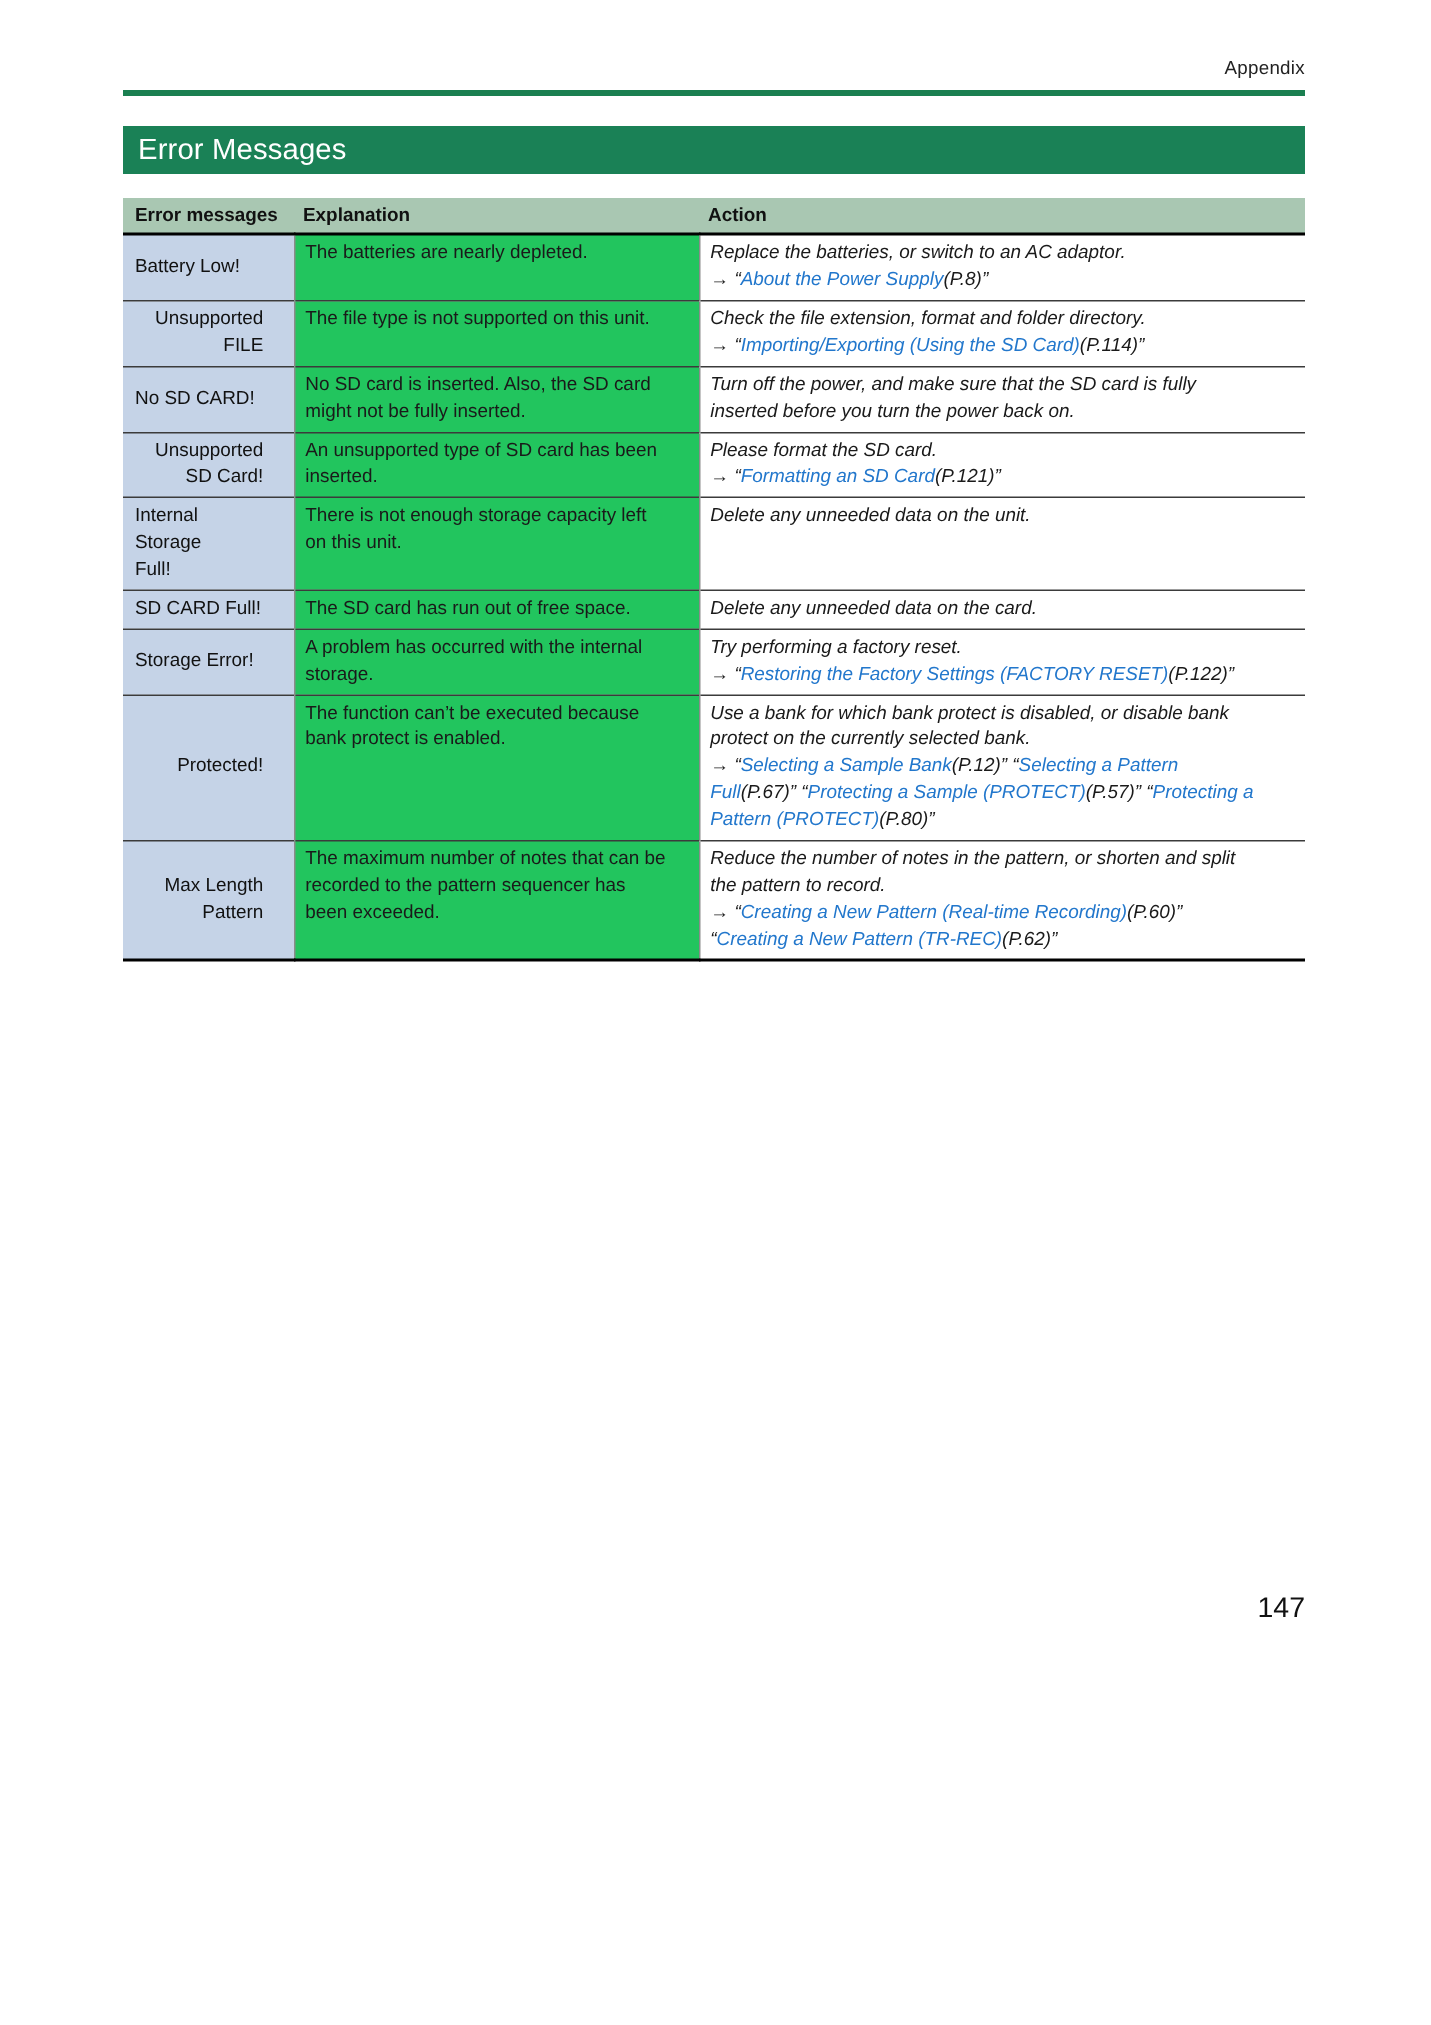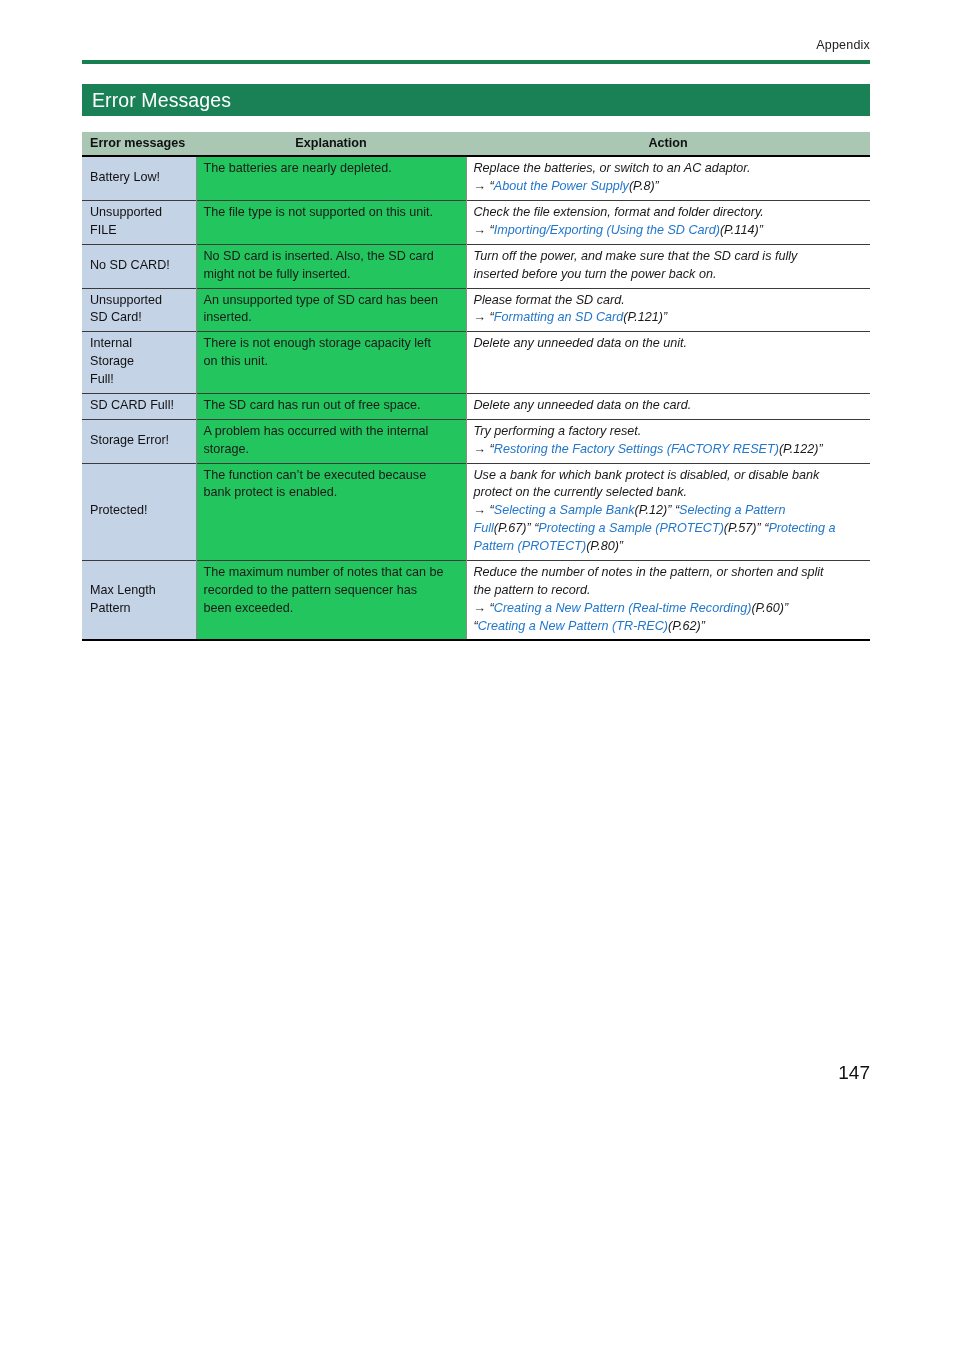--- a/index.html
+++ b/index.html
@@ -72,21 +72,21 @@
   .err-table col.c2 { width: 270px; }
   .err-table col.c3 { width: 404px; }
 
   .err-table thead th {
     background: #a9c7b2;
     font-size: 12.6px;
     font-weight: bold;
     color: #111111;
     padding: 3px 6px 4px 6px;
     border: none;
-    text-align: center;
+    text-align: left;
     line-height: 1.3;
   }
   .err-table thead th.th-first {
     text-align: left;
     padding-left: 8px;
   }
   .err-table thead tr {
     border-bottom: 2px solid #000000;
   }
 
@@ -104,21 +104,21 @@
     border: none;
   }
   .err-table td.col-msg {
     background: #c5d3e7;
     vertical-align: middle;
     color: #111111;
     padding-left: 8px;
     padding-right: 20px;
   }
   .err-table td.col-msg.align-left { text-align: left; }
-  .err-table td.col-msg.align-center { text-align: left; }
+  .err-table td.col-msg.align-center { text-align: right; }
 
   .err-table td.col-exp {
     background: #22c55e;
     border-left: 1.2px solid #8b8b8b;
   }
   .err-table td.col-act {
     background: #ffffff;
     border-left: 1.2px solid #8b8b8b;
     font-style: italic;
   }

